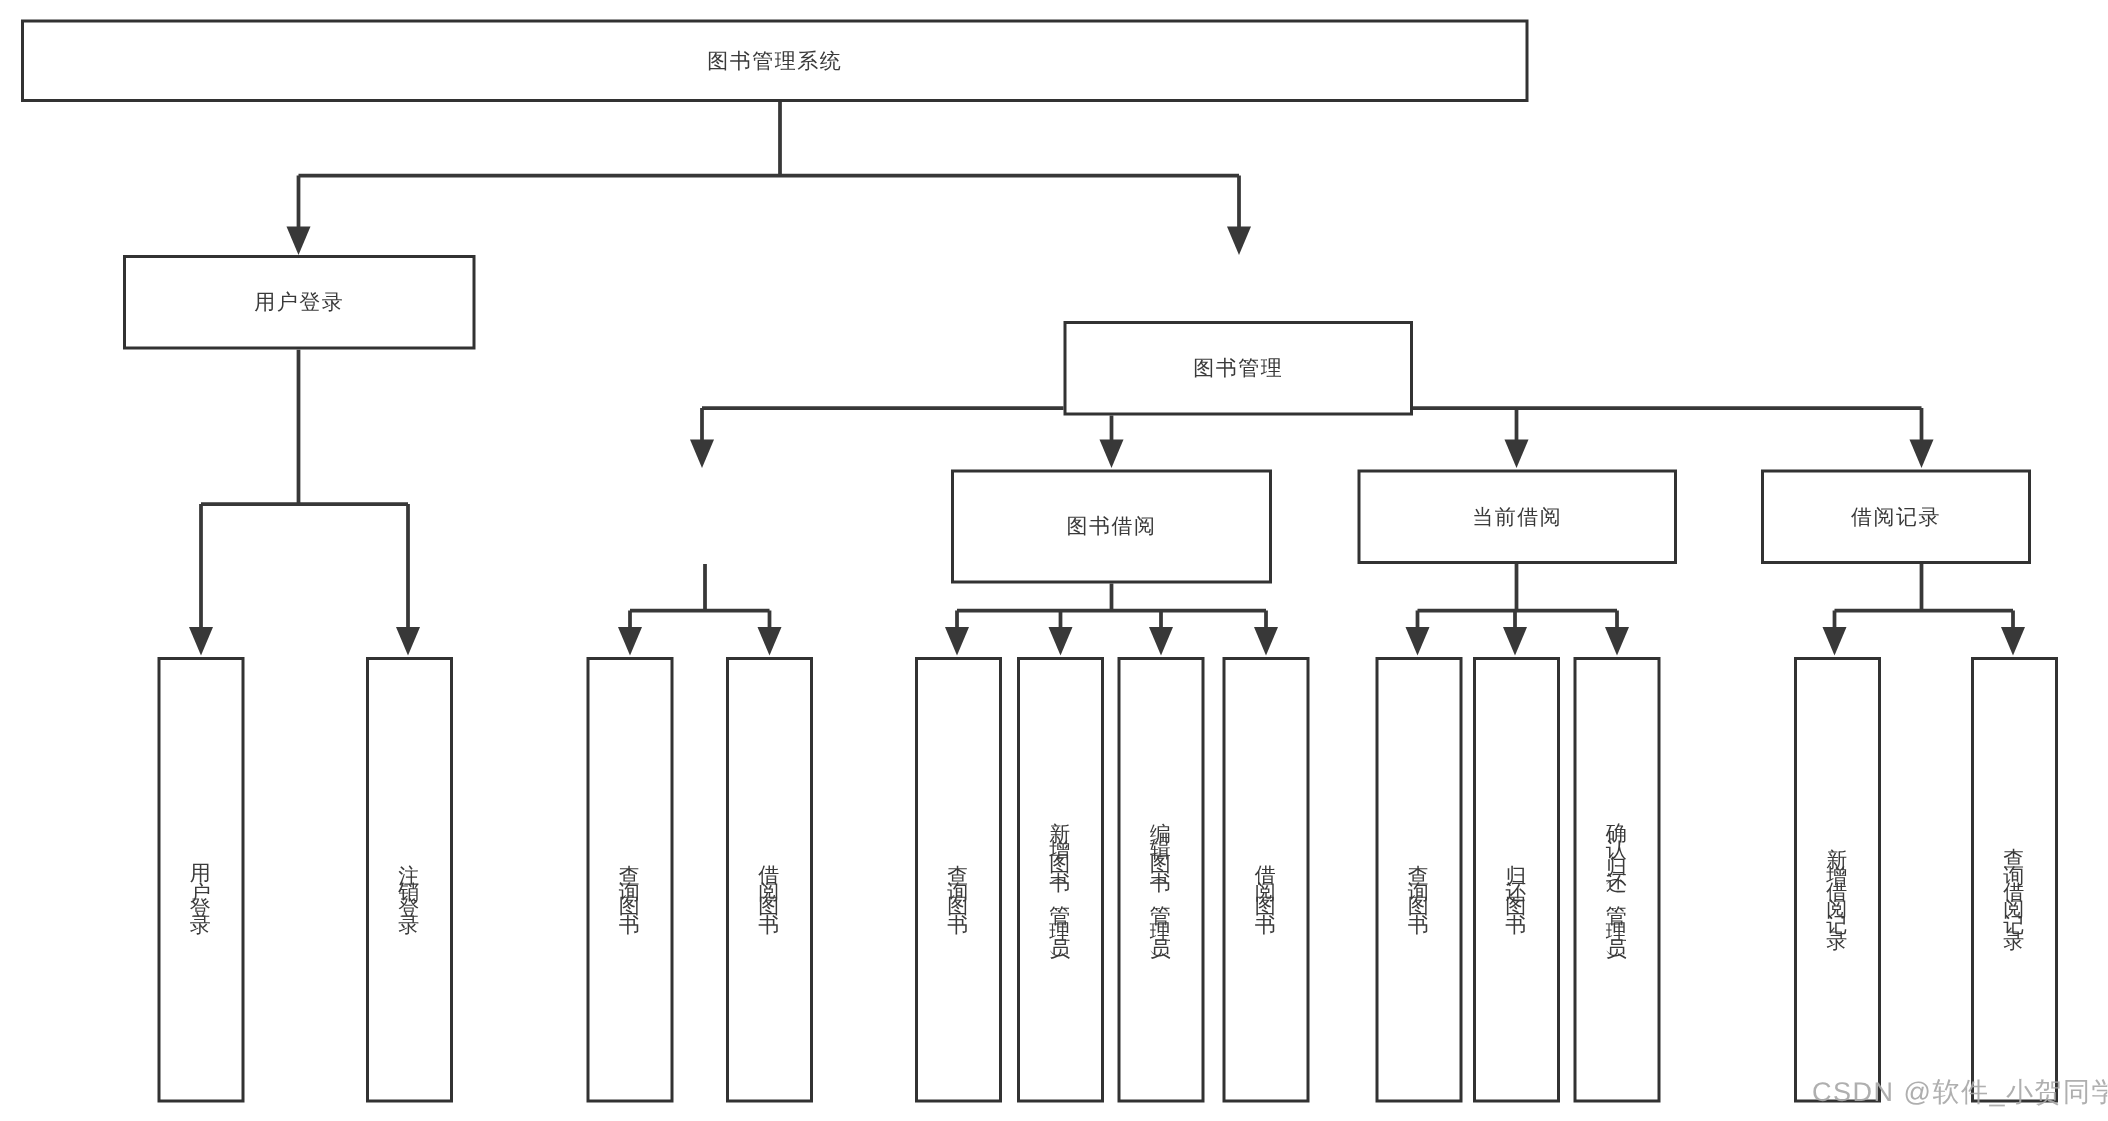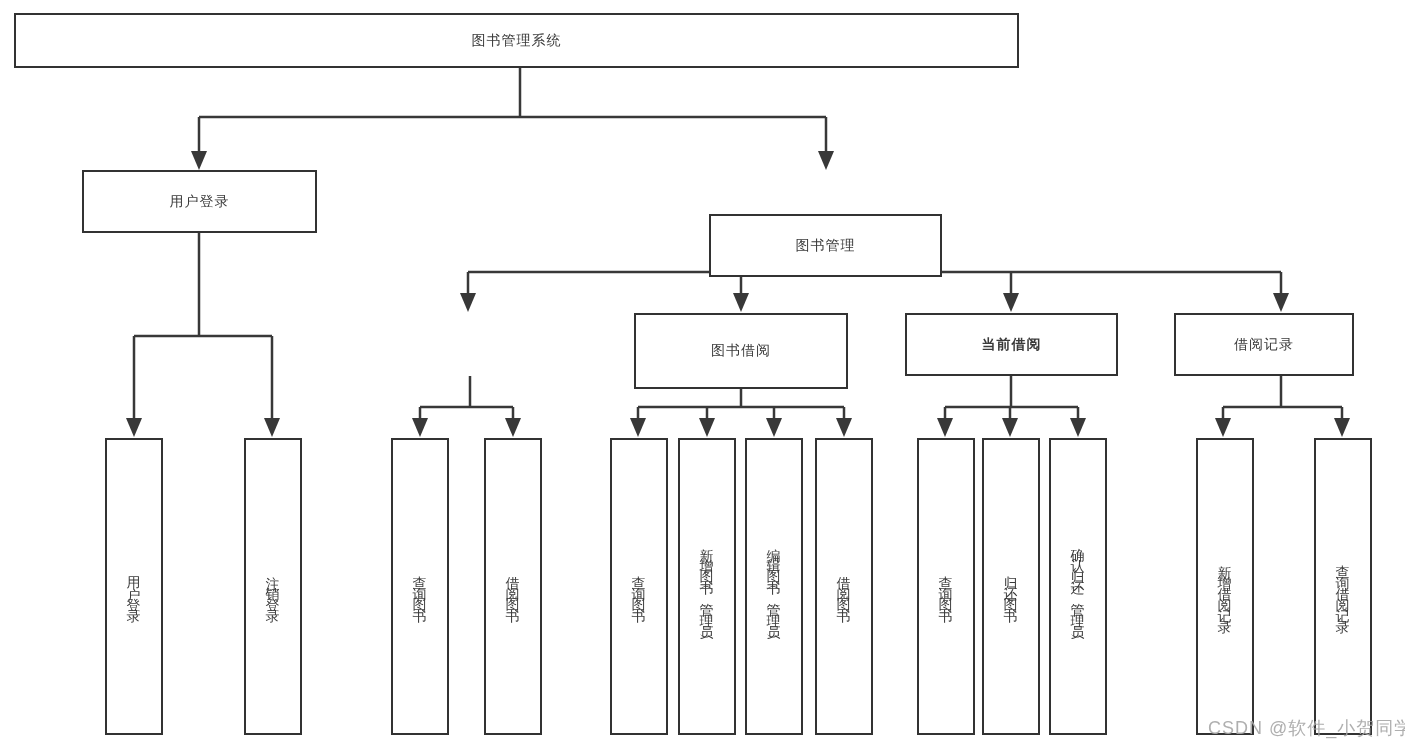--- a/index.html
+++ b/index.html
@@ -42,21 +42,21 @@
     letter-spacing: 11px;
     white-space: normal;
     line-height: 1;
   }
   
   .n-root            { left: 14px;   top: 13px;  width: 1005px; height: 55px; }
   .n-user-login      { left: 82px;   top: 170px; width: 235px;  height: 63px; }
   .n-book-mgmt       { left: 709px;  top: 170px; width: 233px;  height: 63px; margin-top: 44px; }
   .n-new-book        { left: 363px;  top: 313px; width: 215px;  height: 63px; }
   .n-book-borrow     { left: 634px;  top: 313px; width: 214px;  height: 76px; }
-  .n-current-borrow  { left: 905px;  top: 313px; width: 213px;  height: 63px; font-weight: bold; }
+  .n-current-borrow  { left: 905px;  top: 313px; width: 213px;  height: 63px; }
   .n-borrow-records  { left: 1174px; top: 313px; width: 180px;  height: 63px; }
   .lf { top: 438px; width: 58px; height: 297px; }
   .lf-user-login  { left: 105px; }
   .lf-logout      { left: 244px; }
   .lf-nb-query    { left: 391px; }
   .lf-nb-borrow   { left: 484px; }
   .lf-bb-query    { left: 610px; }
   .lf-bb-add      { left: 678px; }
   .lf-bb-edit     { left: 745px; }
   .lf-bb-borrow   { left: 815px; }

